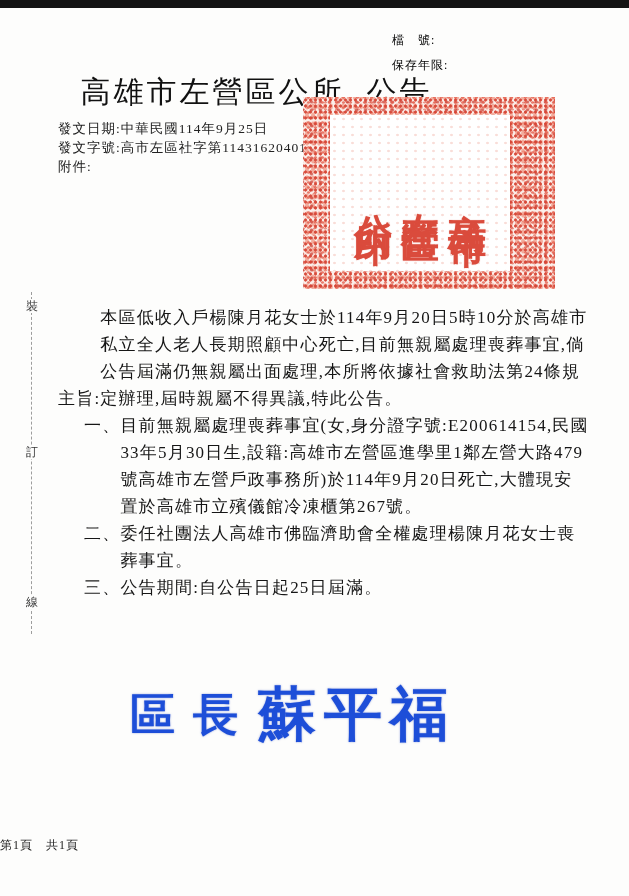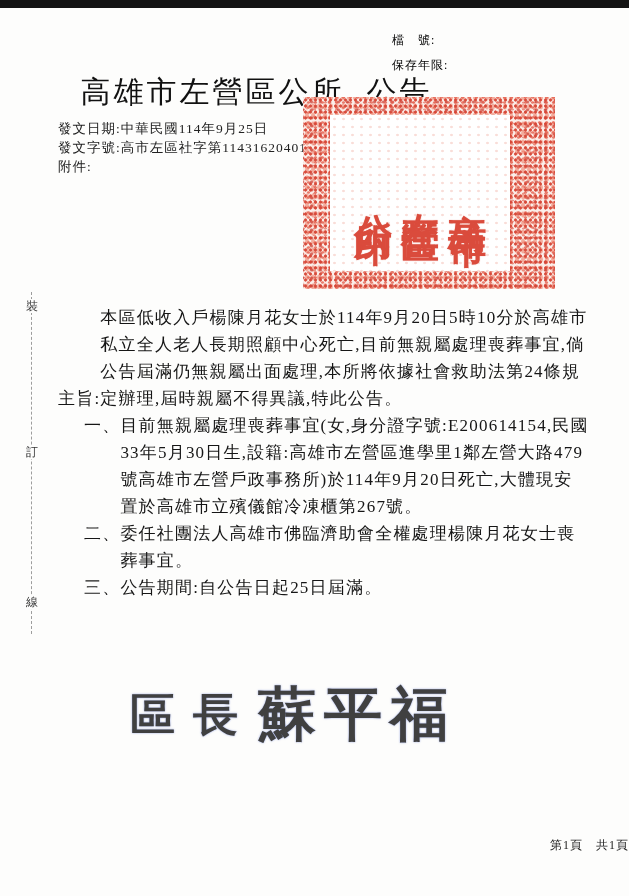--- a/index.html
+++ b/index.html
@@ -62,27 +62,27 @@
   .para .lbl{white-space:nowrap;flex:none;}
   .para .txt{flex:1;}
   .items{padding-left:26px;}
   .item{display:flex;align-items:flex-start;}
   .item .no{white-space:nowrap;flex:none;}
   .item .txt{flex:1;}
 
   
   .sig{
     position:absolute;left:130px;top:676px;display:flex;align-items:center;
-    color:#404040;text-shadow:0 0 2px rgba(43,73,192,.55);white-space:nowrap;
+    color:#1d4ed8;text-shadow:0 0 2px rgba(43,73,192,.55);white-space:nowrap;
   }
   .sig-title{font-size:45px;letter-spacing:18px;font-weight:bold;margin-right:2px;}
   .sig-name{font-size:58px;font-weight:bold;letter-spacing:8px;}
 
   
-  .footer{position:absolute;top:837px;left:0;width:629px;text-align:right;font-size:12px;letter-spacing:1px;color:#222;}
+  .footer{position:absolute;top:837px;left:0;width:629px;text-align:left;font-size:12px;letter-spacing:1px;color:#222;}
 </style>
 </head>
 <body>
 
 <div class="page">
 
   <div class="topbar"></div>
 
   <div class="filehead">
     <div>檔　號:</div>

